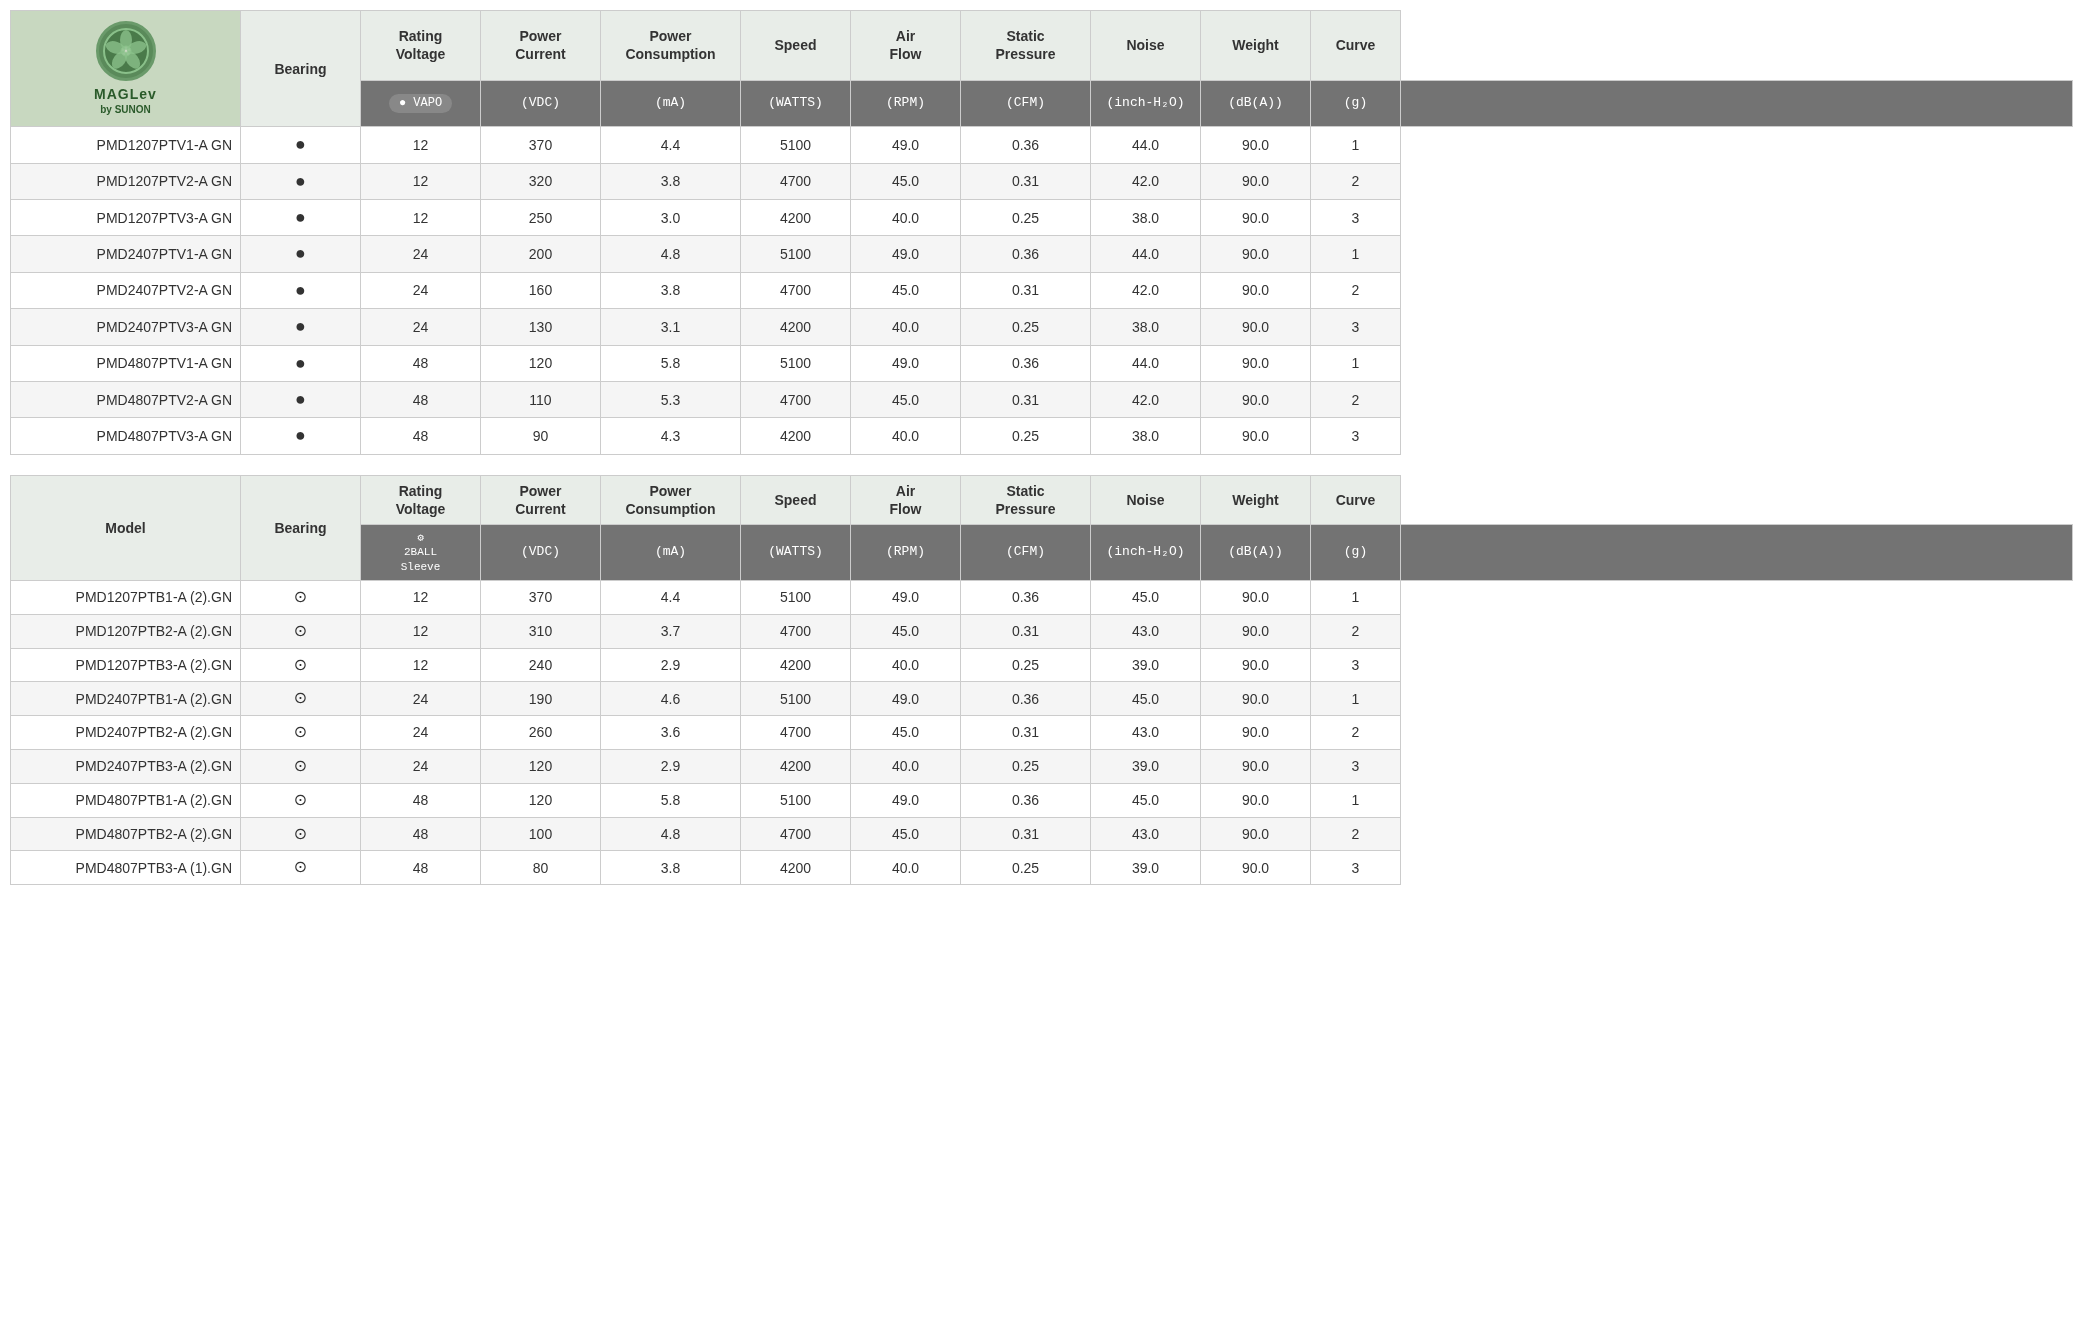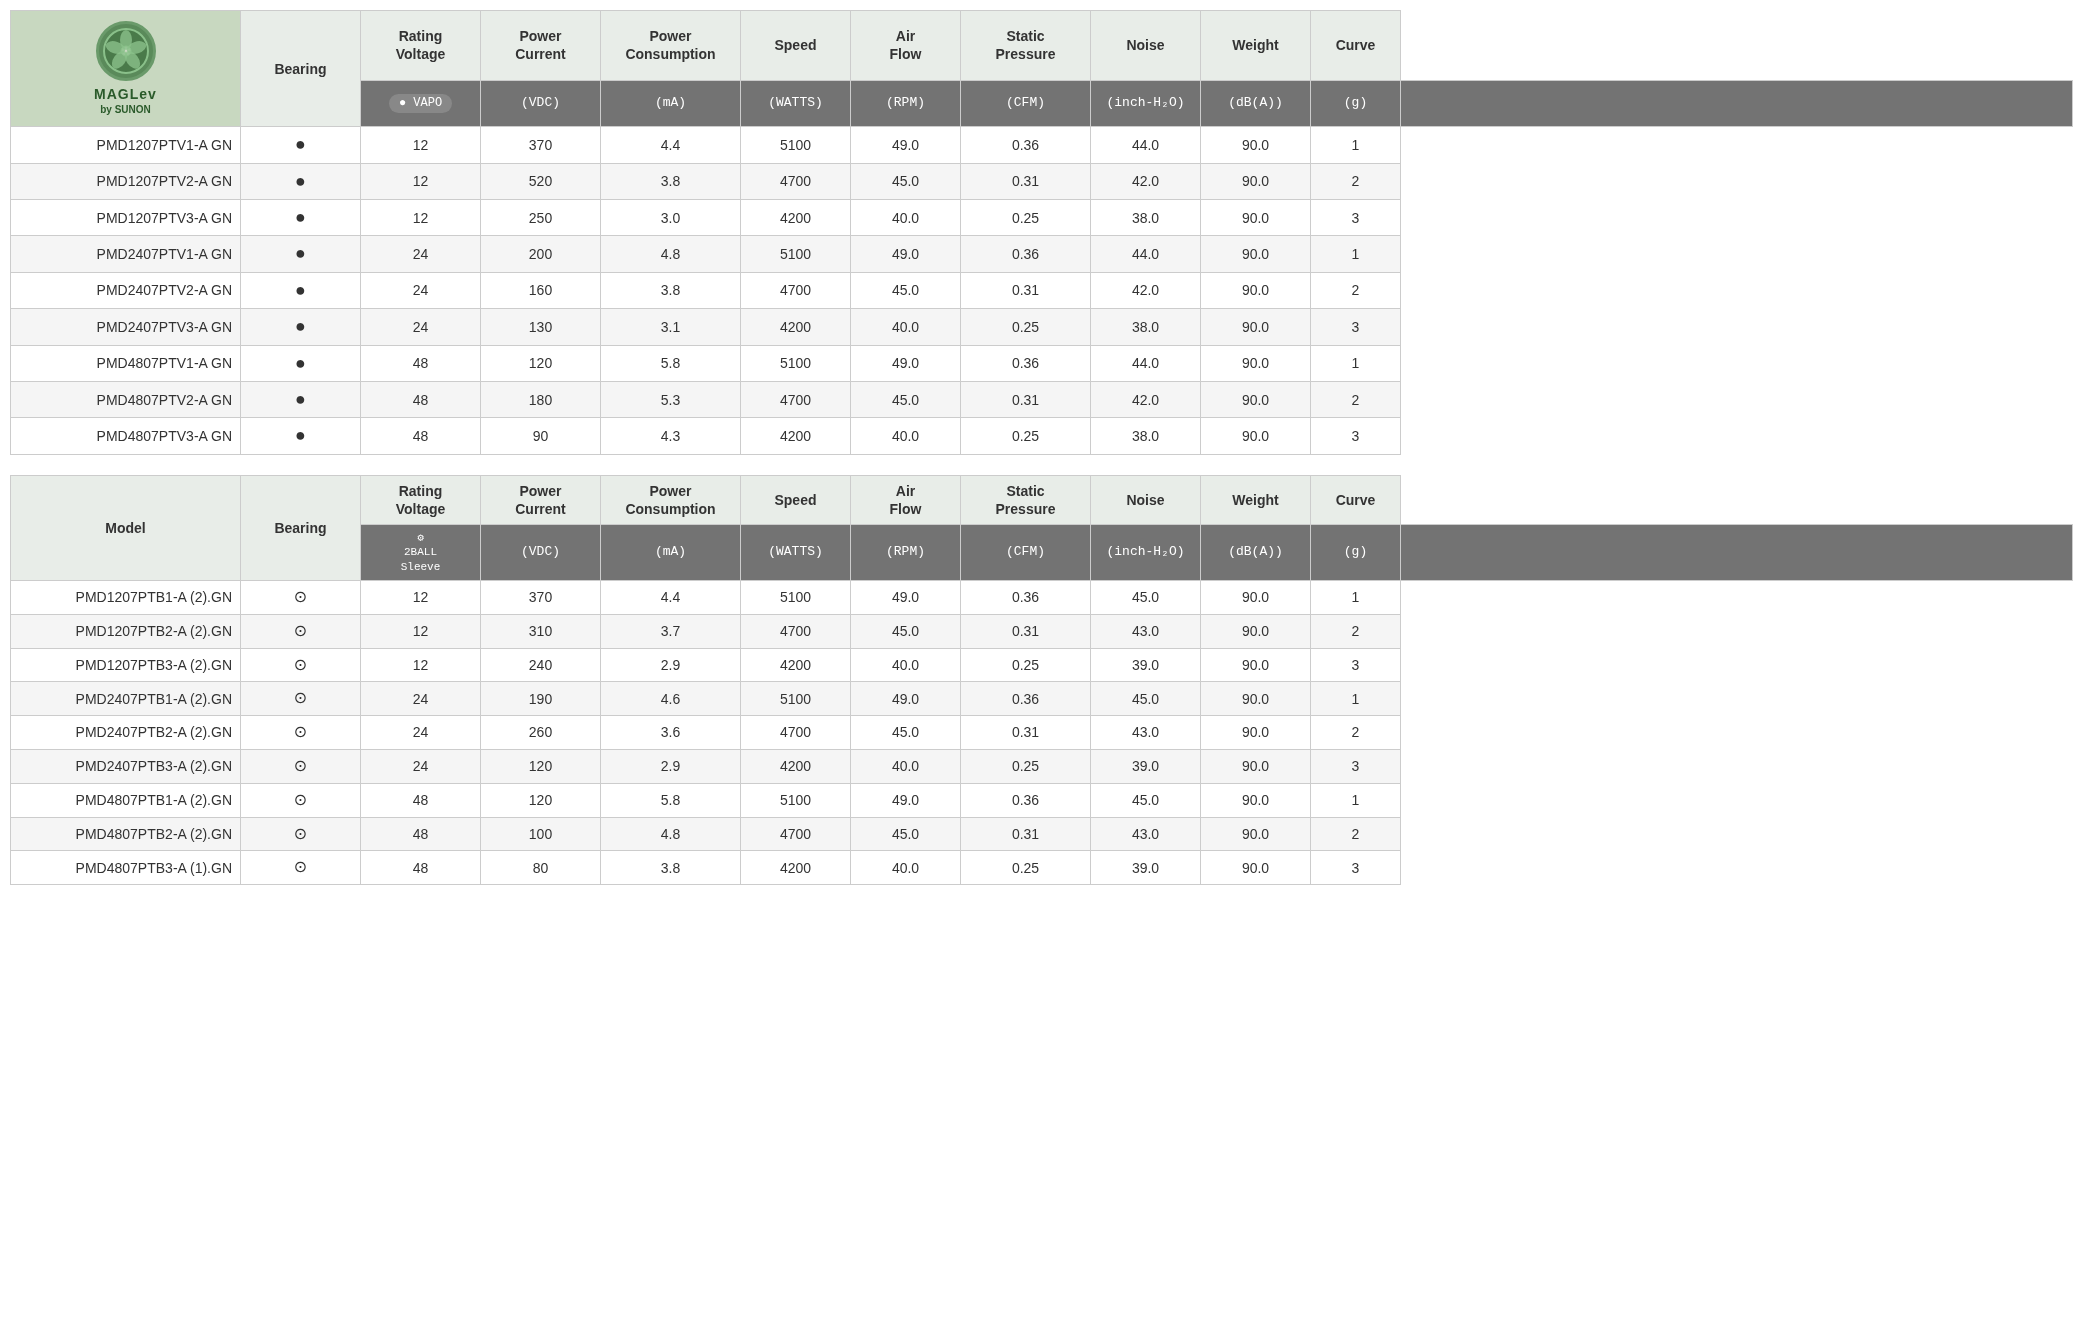--- a/index.html
+++ b/index.html
@@ -195,21 +195,21 @@
     <td>49.0</td>
     <td>0.36</td>
     <td>44.0</td>
     <td>90.0</td>
     <td>1</td>
   </tr>
           <tr class="data-row">
     <td class="model-col">PMD1207PTV2-A  GN</td>
     <td style="font-size:18px;">●</td>
     <td>12</td>
-    <td>520</td>
+    <td>320</td>
     <td>3.8</td>
     <td>4700</td>
     <td>45.0</td>
     <td>0.31</td>
     <td>42.0</td>
     <td>90.0</td>
     <td>2</td>
   </tr>
           <tr class="data-row">
     <td class="model-col">PMD1207PTV3-A  GN</td>
@@ -273,21 +273,21 @@
     <td>49.0</td>
     <td>0.36</td>
     <td>44.0</td>
     <td>90.0</td>
     <td>1</td>
   </tr>
           <tr class="data-row">
     <td class="model-col">PMD4807PTV2-A  GN</td>
     <td style="font-size:18px;">●</td>
     <td>48</td>
-    <td>180</td>
+    <td>110</td>
     <td>5.3</td>
     <td>4700</td>
     <td>45.0</td>
     <td>0.31</td>
     <td>42.0</td>
     <td>90.0</td>
     <td>2</td>
   </tr>
           <tr class="data-row">
     <td class="model-col">PMD4807PTV3-A  GN</td>

